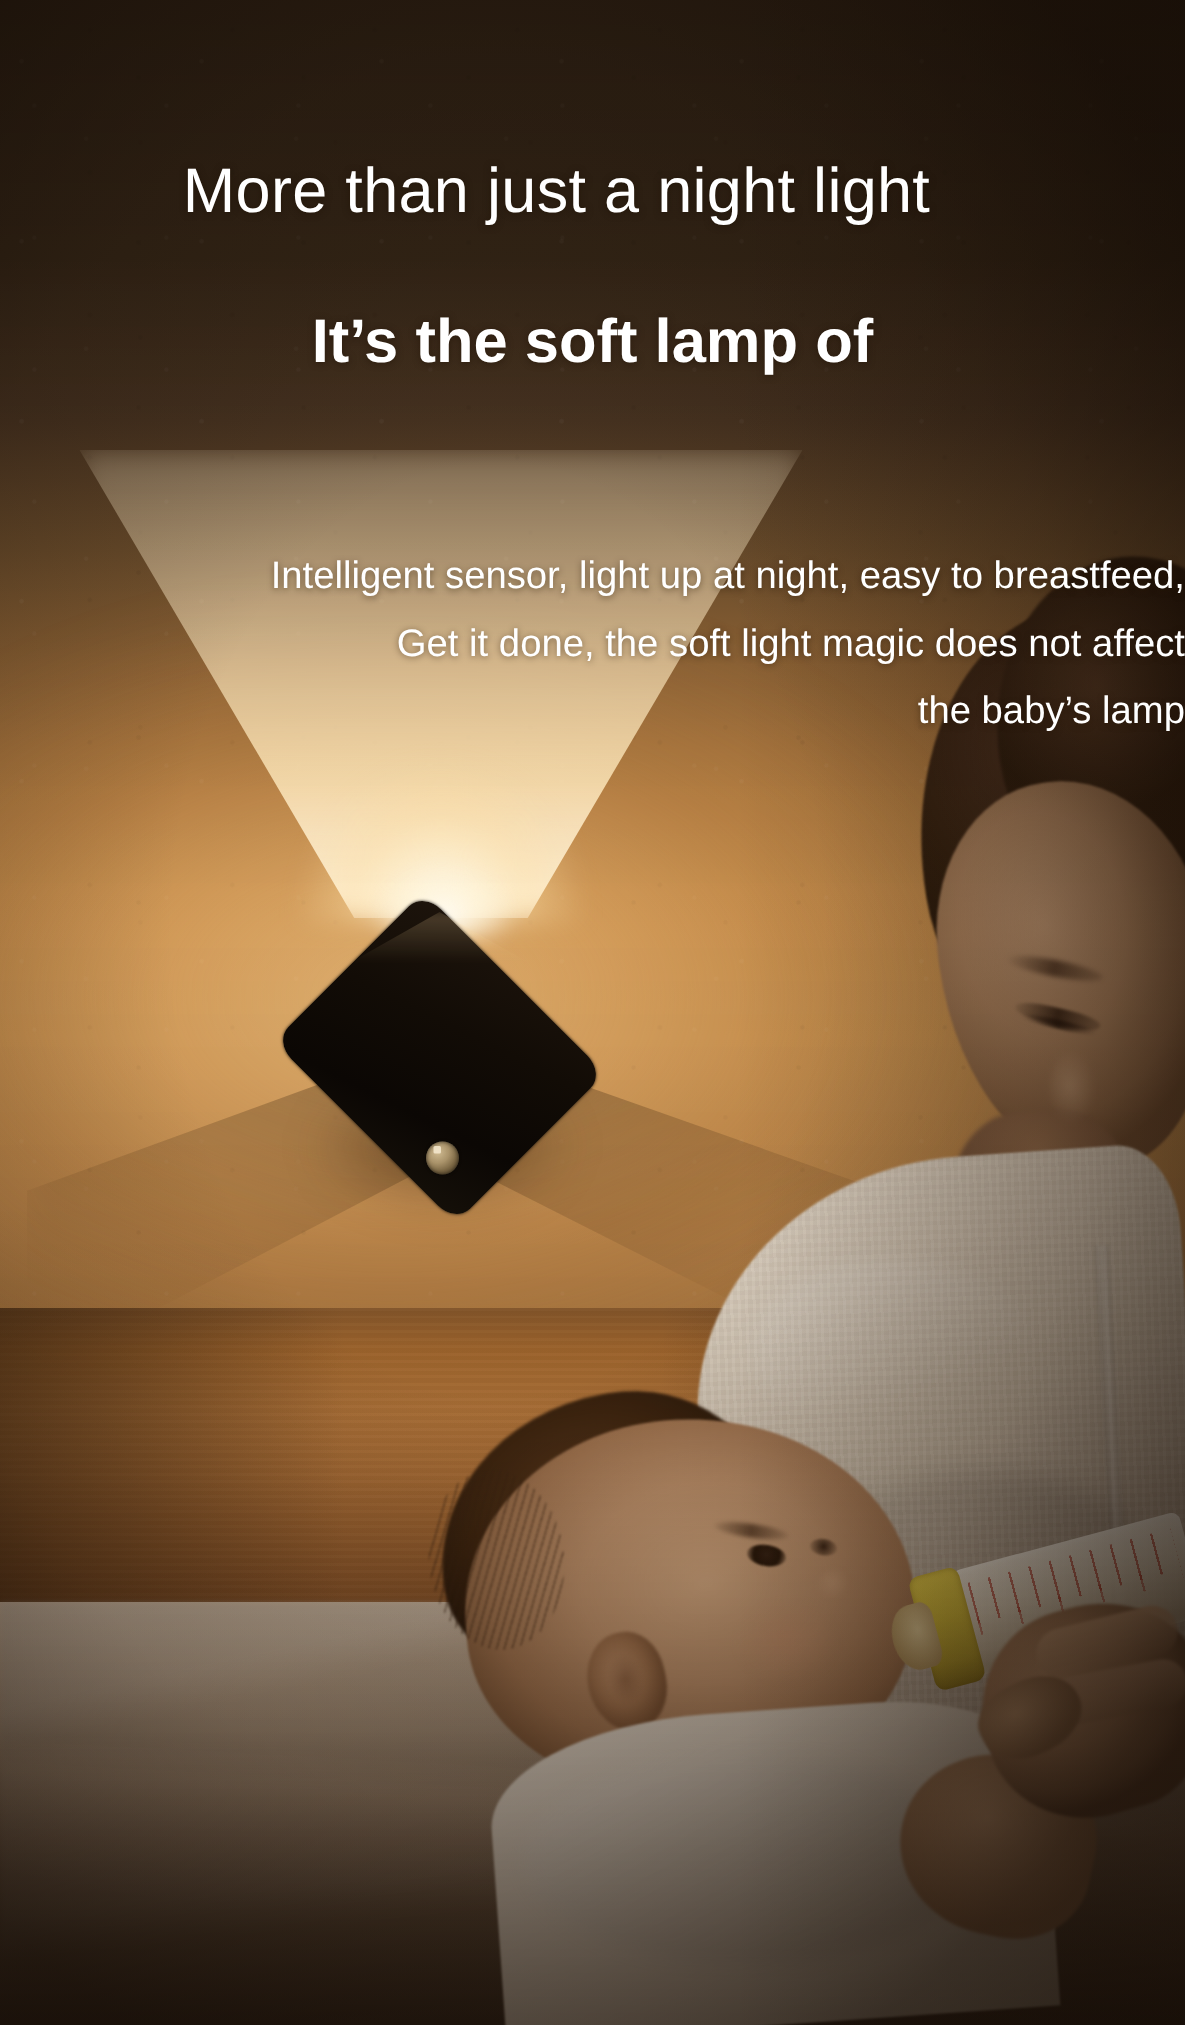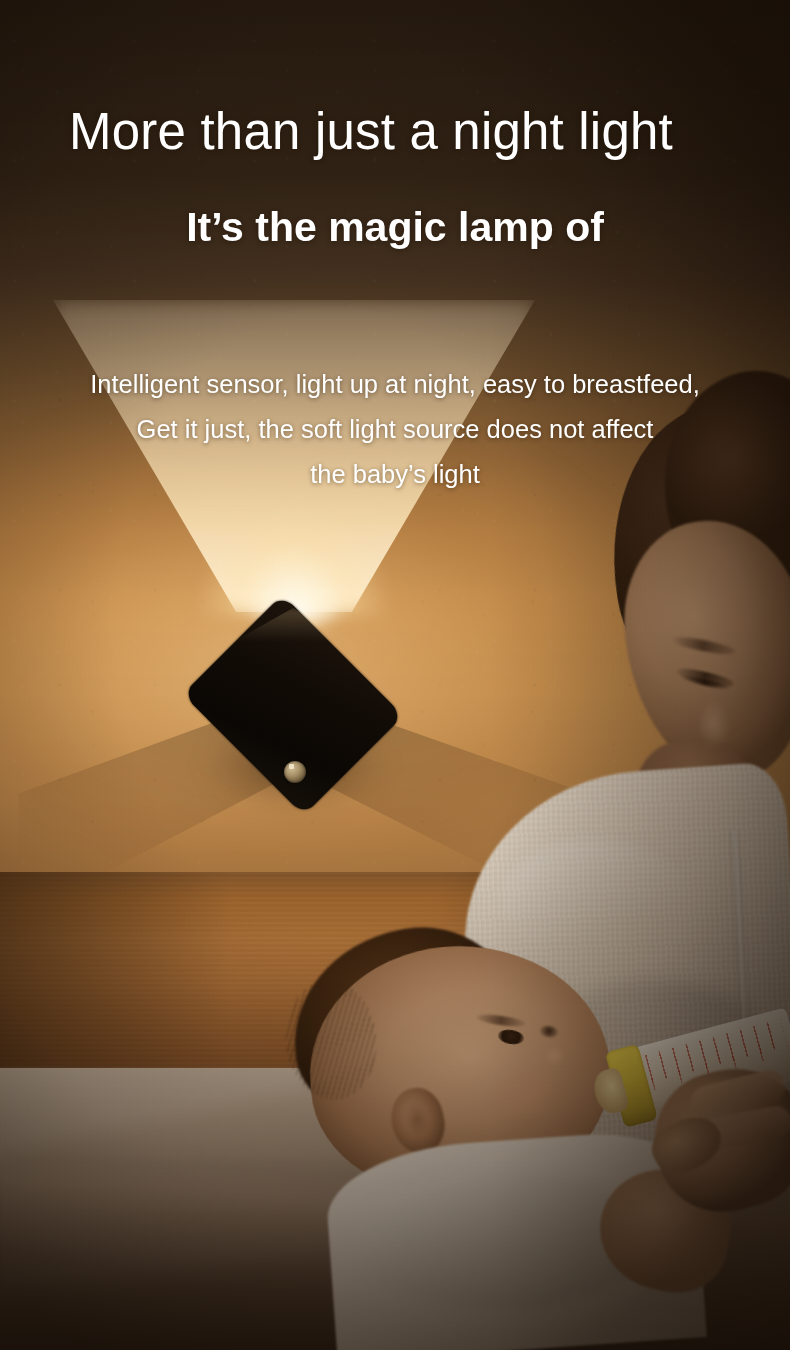--- a/index.html
+++ b/index.html
@@ -437,35 +437,35 @@
     background:linear-gradient(90deg, rgba(24,13,5,0), rgba(24,13,5,.30));
   }
 
   
   .copy {
     position:absolute; left:0; top:0; width:790px;
     text-align:center; color:#ffffff;
   }
   .headline {
     position:absolute; left:0; top:104px; width:742px;
-    font-size:51px; font-weight:300; letter-spacing:.2px; line-height:1.1;
+    font-size:42px; font-weight:300; letter-spacing:.2px; line-height:1.1;
     text-shadow:0 1px 5px rgba(30,16,4,.55);
   }
   .subhead {
     position:absolute; left:0; top:198px; width:790px;
     font-size:41px; font-weight:700; line-height:1.42;
     text-shadow:0 1px 5px rgba(30,16,4,.5);
   }
   .subhead span { display:block; }
   .body-copy {
     position:absolute; left:0; top:362px; width:790px;
     font-size:25.5px; font-weight:300; line-height:1.76;
     text-shadow:0 1px 4px rgba(40,22,6,.5);
   }
-  .body-copy span { display:block; }
+  .body-copy span { display:block;text-align:right; }
 </style>
 </head>
 <body>
 
 <div class="page">
 
   <div class="scene">
 
     <div class="wall"></div>
     <div class="wall-texture"></div>
@@ -543,23 +543,23 @@
 
     <div class="warm-wash"></div>
     <div class="right-dim"></div>
     <div class="vignette"></div>
   </div>
 
   <div class="copy">
     <div class="headline">More than just a night light</div>
 
     <div class="subhead">
-      <span>It’s the magic lamp of</span>
+      <span>It’s the soft lamp of</span>
     </div>
 
     <div class="body-copy">
       <span>Intelligent sensor, light up at night, easy to breastfeed,</span>
-      <span>Get it just, the soft light source does not affect</span>
-      <span>the baby’s light</span>
+      <span>Get it done, the soft light magic does not affect</span>
+      <span>the baby’s lamp</span>
     </div>
   </div>
 
 </div>
 
 </body></html>

